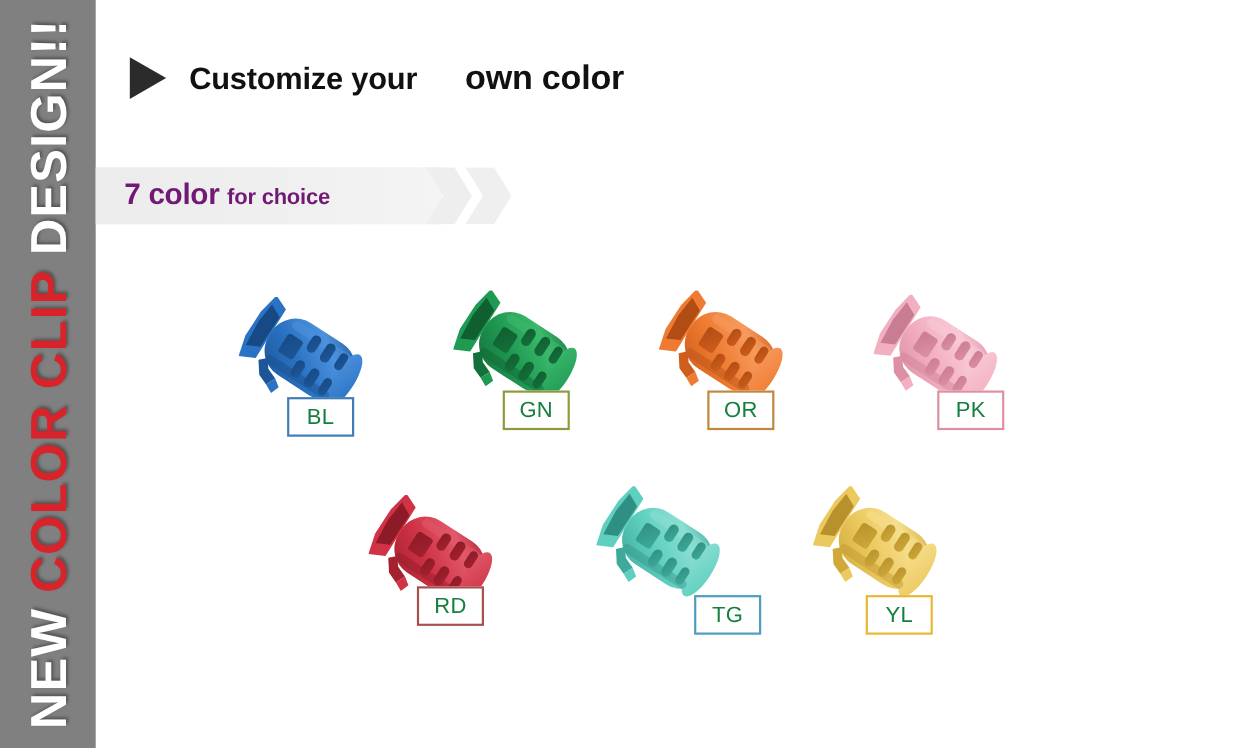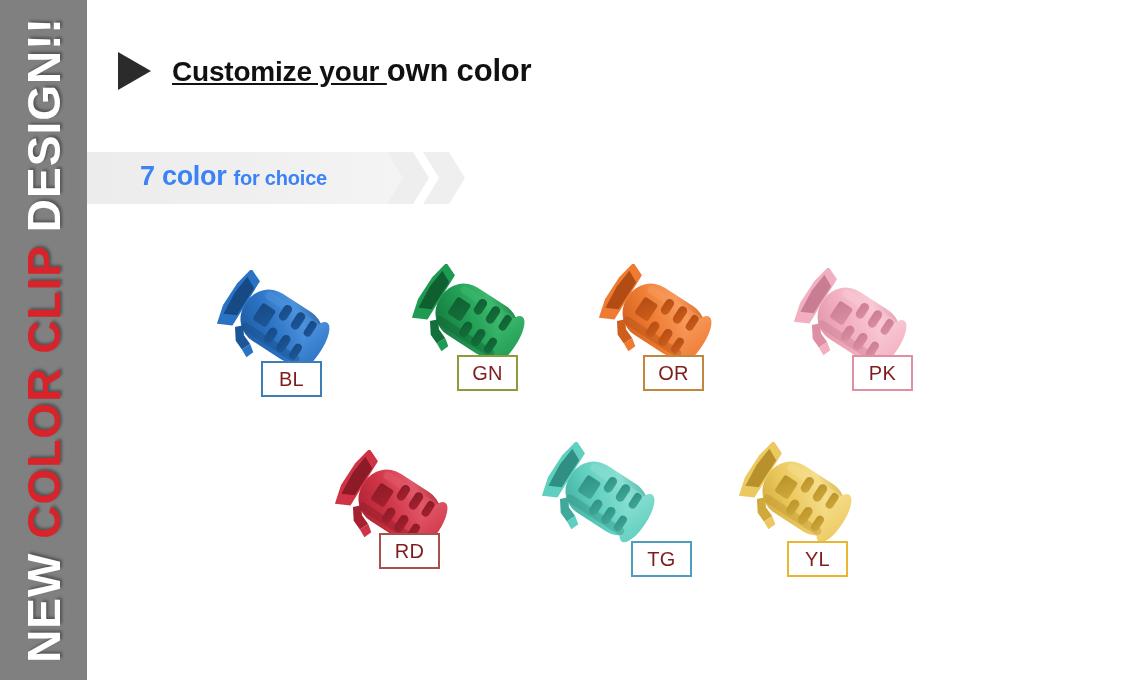--- a/index.html
+++ b/index.html
@@ -41,31 +41,31 @@
     border-top:19px solid transparent;
     border-bottom:19px solid transparent;
     border-left:33px solid #2b2b2b;
   }
   .header-title{
     position:absolute;left:85px;top:53px;
     font-size:31px;color:#111111;
     font-weight:bold;letter-spacing:-.2px;
     white-space:nowrap;
   }
-  .header-title .part-a{font-size:28px;font-weight:bold;text-decoration:underline;}
-  .header-title .part-b{font-size:31px;font-weight:bold;}
+  .header-title .part-a{font-size:28px;font-weight:bold;}
+  .header-title .part-b{font-size:31px;font-weight:bold;margin-left:36px;}
 
   
   .banner{position:absolute;left:87px;top:152px;width:380px;height:52px;}
   .banner-band{
     position:absolute;left:0;top:0;width:315px;height:52px;
     background:linear-gradient(to right,#ececec 0%,#f0f0f0 60%,#f4f4f4 100%);
   }
   .banner-text{
-    position:absolute;left:53px;top:9px;white-space:nowrap;color:#3b82f6;
+    position:absolute;left:26px;top:9px;white-space:nowrap;color:#701a75;
   }
   .banner-text .big{font-size:27px;font-weight:bold;letter-spacing:-.3px;}
   .banner-text .small{font-size:20px;font-weight:bold;letter-spacing:-.2px;margin-left:7px;}
   .chev{
     position:absolute;top:0;width:42px;height:52px;
     background:#eeeeee;
     clip-path:polygon(0 0,62% 0,100% 50%,62% 100%,0 100%,38% 50%);
   }
   .chev1{left:300px;}
   .chev2{left:336px;background:#efefef;}
@@ -79,21 +79,21 @@
   }
   .clip-art svg{display:block;width:130px;height:120px;}
 
   .clip-label{
     position:absolute;
     width:61px;height:36px;
     background:#ffffff;
     border:2px solid #737373;
     box-sizing:border-box;
     display:flex;align-items:center;justify-content:center;
-    font-size:20px;color:#7f1d1d;font-weight:normal;
+    font-size:20px;color:#15803d;font-weight:normal;
     letter-spacing:.3px;
   }
 </style>
 </head>
 <body>
 
 <div id="slide">
 
   <div class="sidebar">
     <div class="sidebar-text">

